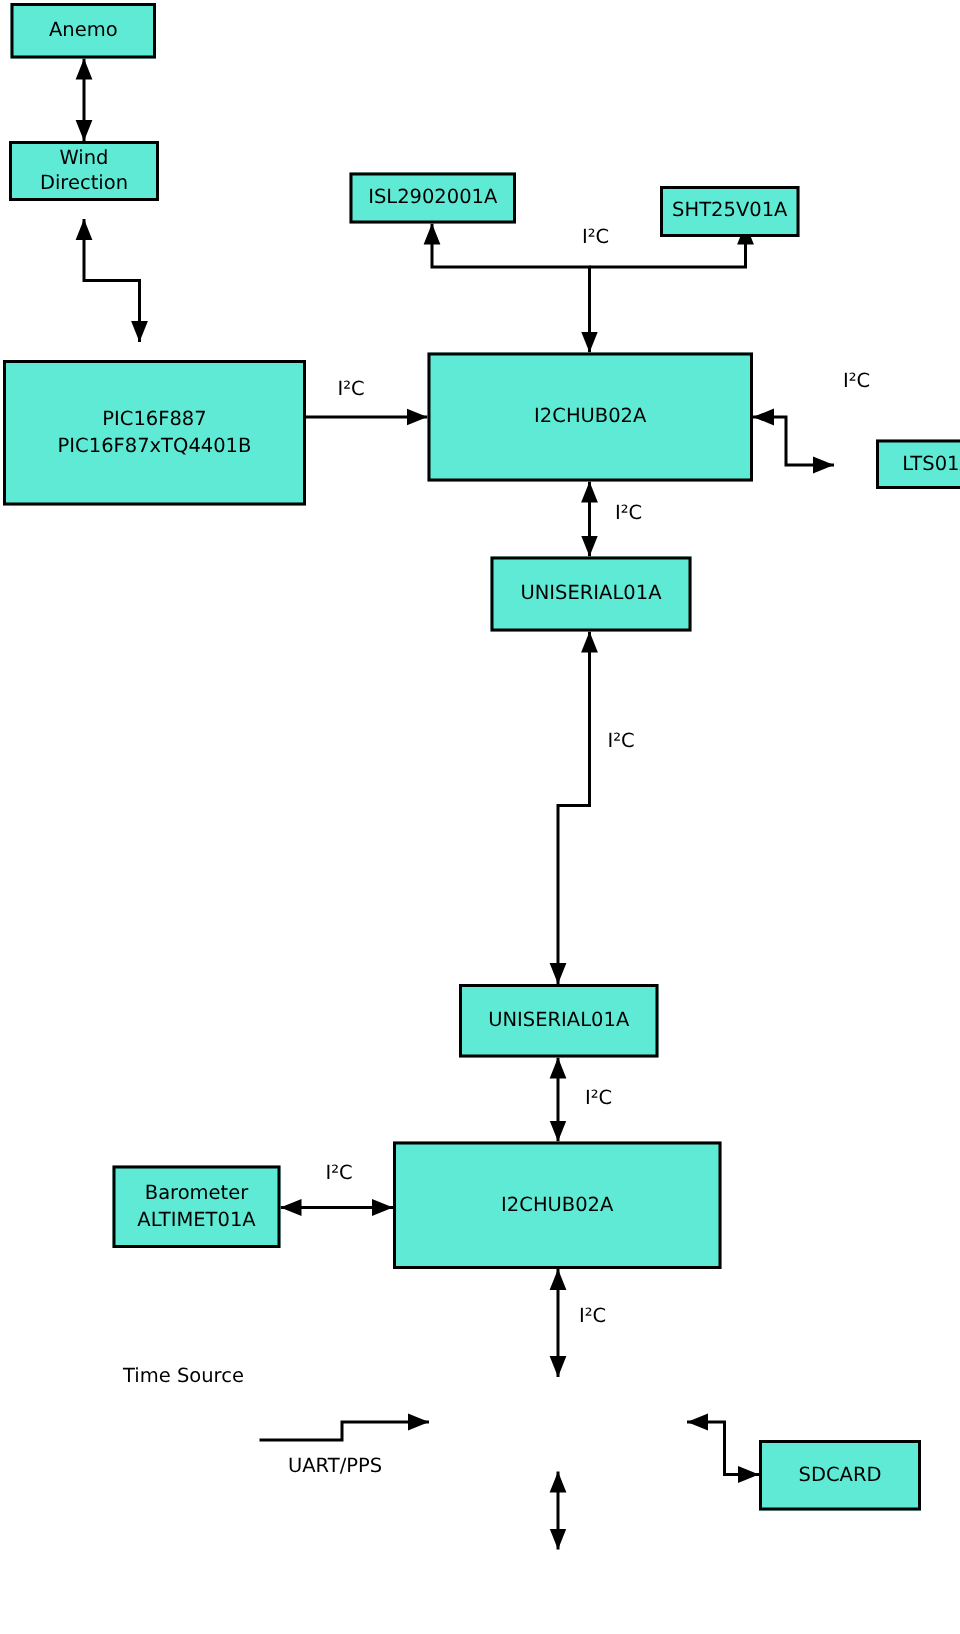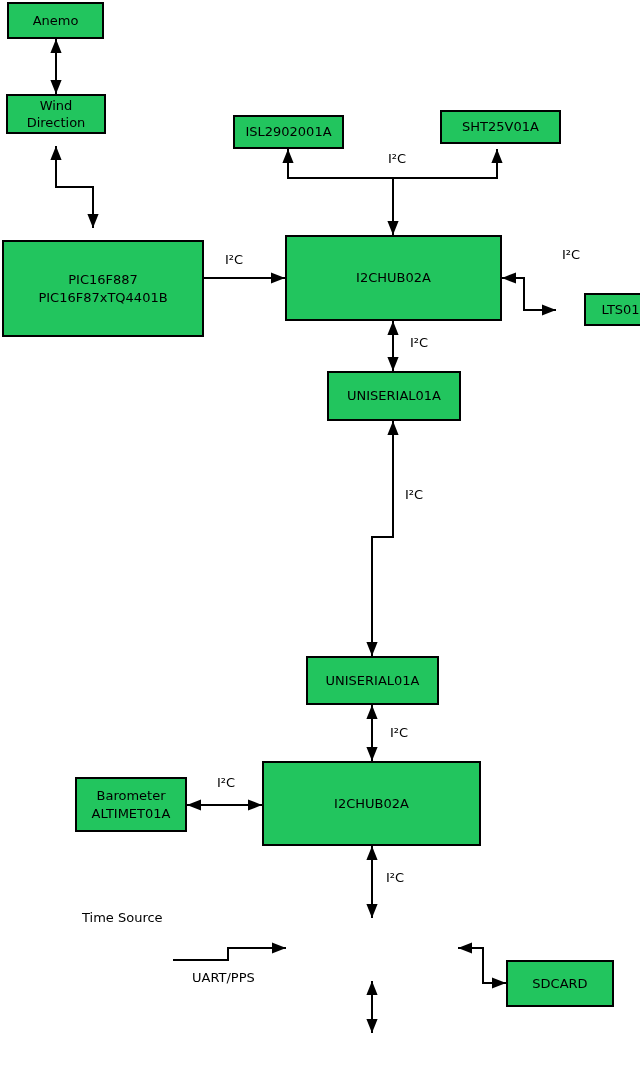--- a/index.html
+++ b/index.html
@@ -4,21 +4,21 @@
 <style>
   html, body { margin:0; padding:0; background:#ffffff; }
   .canvas {
     position:relative; width:640px; height:1089px; background:#ffffff;
     font-family:"DejaVu Sans", sans-serif; overflow:hidden; color:#000;
   }
   svg.wires { position:absolute; left:0; top:0; z-index:1; }
   .conn { stroke:#000000; stroke-width:2; fill:none; }
   .box {
     position:absolute; box-sizing:border-box; z-index:2;
-    border:2px solid #000000; background:#22c55e;
+    border:2px solid #000000; background:#5eead4;
     display:flex; flex-direction:column; justify-content:center;
     text-align:center; font-size:13px; line-height:1.32; white-space:nowrap;
   }
   .edge-label {
     position:absolute; z-index:3; font-size:13px; line-height:15px; white-space:nowrap;
   }
 </style>
 </head>
 <body>
 
@@ -71,21 +71,21 @@
 
   <div class="box" style="left:2px;top:240px;width:202px;height:97px">
     <span>PIC16F887</span>
     <span>PIC16F87xTQ4401B</span>
   </div>
 
   <div class="box" style="left:233px;top:115px;width:111px;height:34px">
     <span>ISL2902001A</span>
   </div>
 
-  <div class="box" style="left:440px;top:110px;width:121px;height:34px">
+  <div class="box" style="left:440px;top:124px;width:93px;height:34px">
     <span>SHT25V01A</span>
   </div>
 
   <div class="box" style="left:285px;top:235px;width:217px;height:86px">
     <span>I2CHUB02A</span>
   </div>
 
   <div class="box" style="left:584px;top:293px;width:82px;height:33px">
     <span>LTS01A</span>
   </div>

